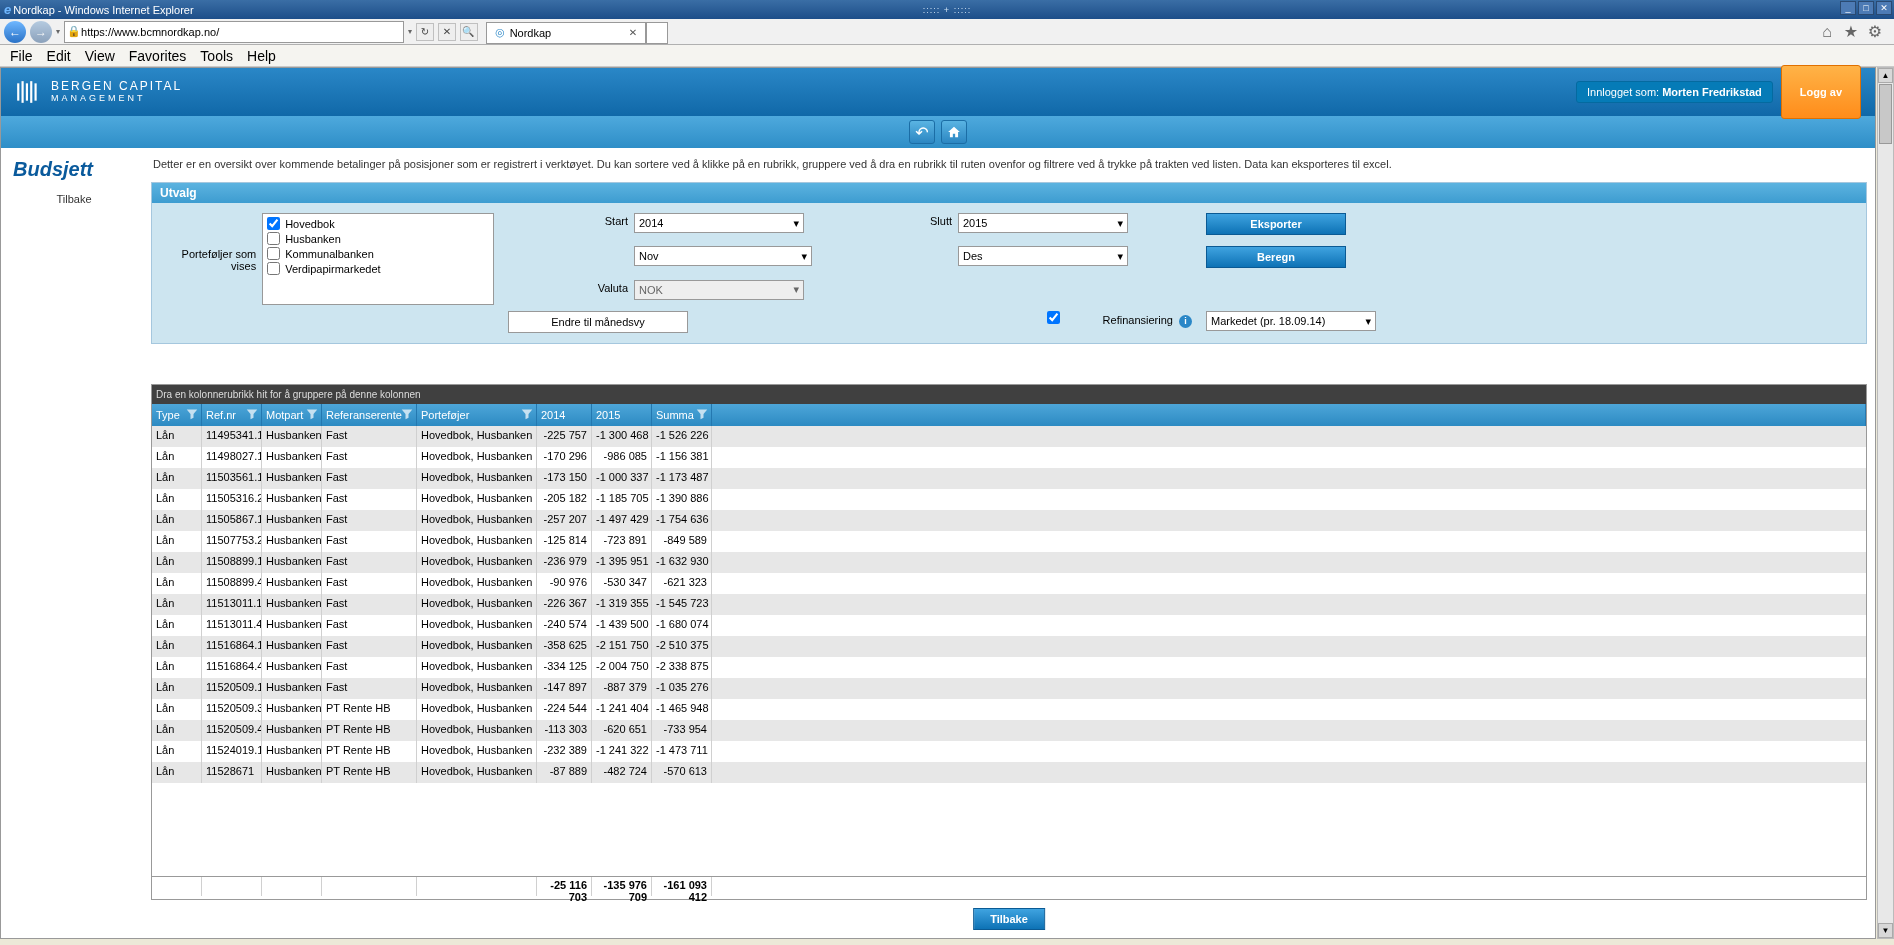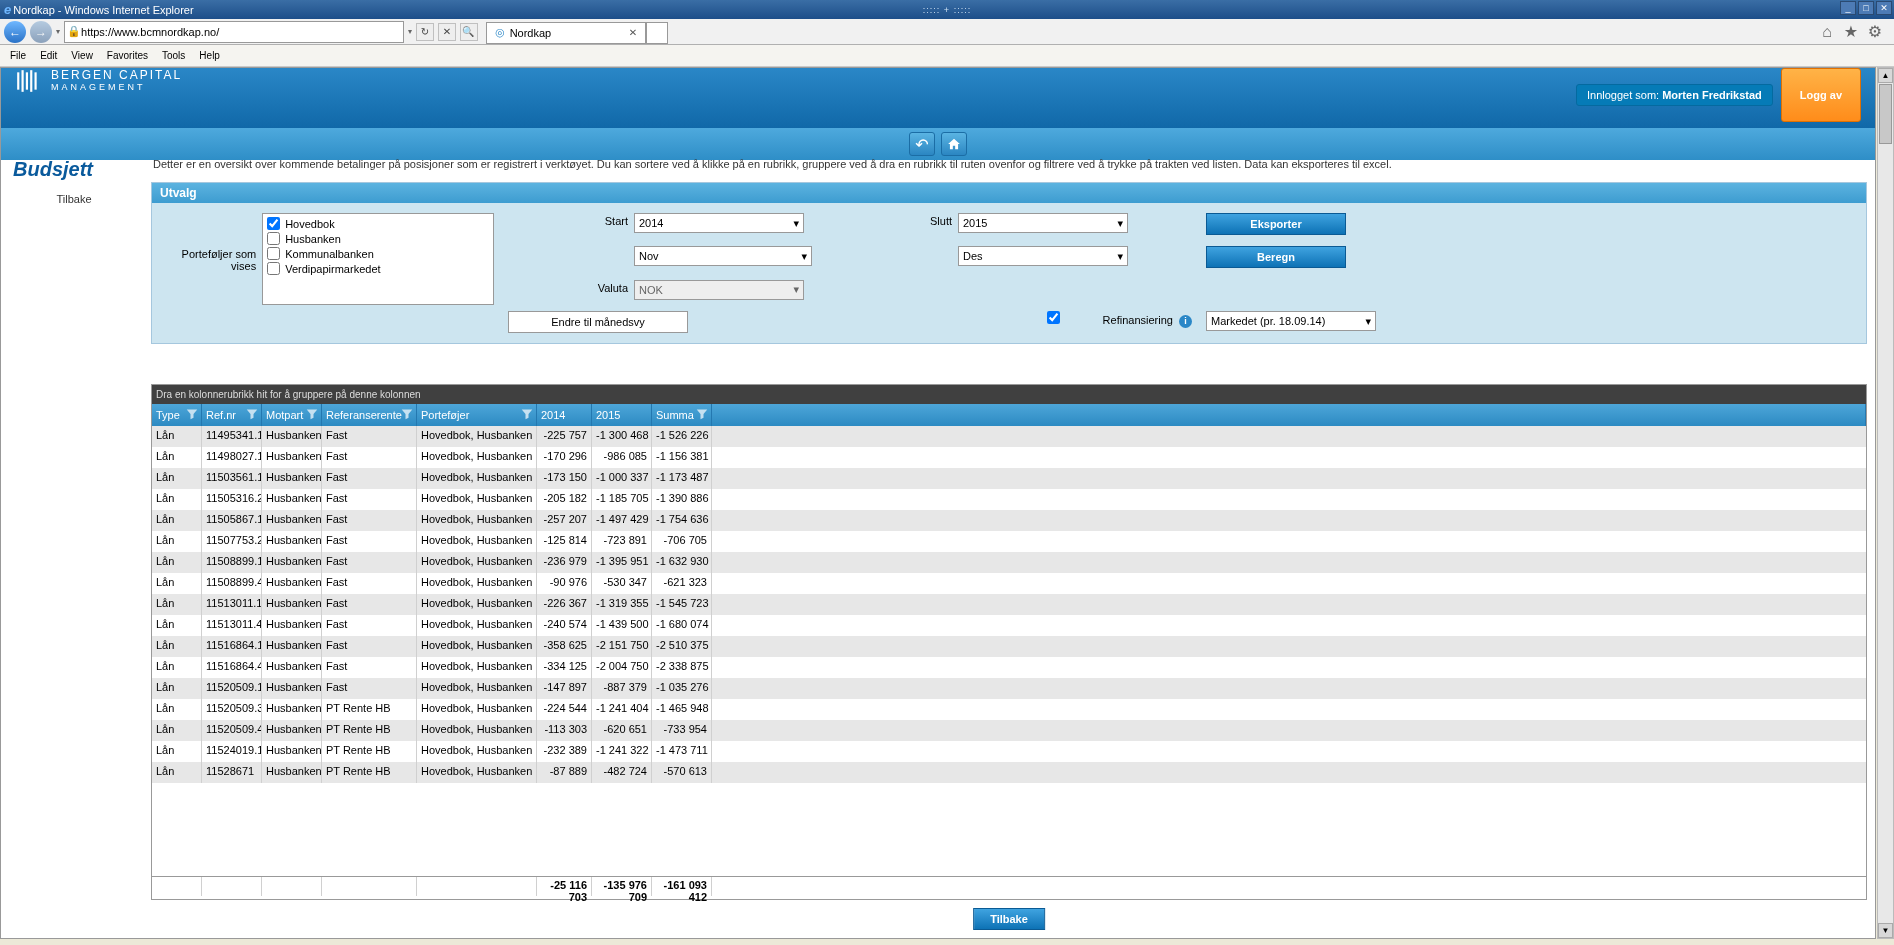--- a/index.html
+++ b/index.html
@@ -16,24 +16,24 @@
   .urlbox{flex:0 0 340px;height:22px;background:#fff;border:1px solid #999;display:flex;align-items:center;padding:0 2px;font-size:11px;}
   .urlbox .lock{width:14px;text-align:center;}
   .urlbox input{border:none;flex:1;font-size:11px;outline:none;}
   .small-icon{width:18px;height:18px;border:1px solid #c0c0c0;background:#eee;display:flex;align-items:center;justify-content:center;font-size:10px;color:#444;cursor:pointer;}
   .tabstrip{flex:1;display:flex;margin-left:4px;height:24px;align-items:flex-end;}
   .tab{height:22px;border:1px solid #999;background:#fff;display:flex;align-items:center;padding:0 8px;font-size:11px;gap:5px;min-width:160px;}
   .tab .tabclose{font-size:10px;color:#555;cursor:pointer;margin-left:auto;}
   .tab.empty{min-width:22px;width:22px;}
   .right-icons{display:flex;gap:6px;margin-left:auto;padding-right:6px;}
   .right-icons span{width:18px;height:18px;display:flex;align-items:center;justify-content:center;color:#666;cursor:pointer;}
-  .menubar{height:22px;background:#f5f4f0;border-bottom:1px solid #c9c9c9;display:flex;align-items:center;font-size:10px;padding:0 4px;gap:2px;}
+  .menubar{height:22px;background:#f5f4f0;border-bottom:1px solid #c9c9c9;display:flex;align-items:center;font-size:14px;padding:0 4px;gap:2px;}
   .menubar span{padding:2px 6px;cursor:default;}
   .app{position:absolute;top:67px;left:0;right:18px;bottom:6px;background:#fff;border:1px solid #999;}
-  .apphdr{height:60px;background:linear-gradient(to bottom,#2a87c7 0,#1068a8 100%);display:flex;align-items:flex-start;padding:0 14px;}
+  .apphdr{height:48px;background:linear-gradient(to bottom,#2a87c7 0,#1068a8 100%);display:flex;align-items:center;padding:0 14px;}
   .brand{display:flex;align-items:center;gap:10px;color:#fff;}
   .brand-logo{width:26px;height:26px;}
   .brand-txt{font-size:12px;letter-spacing:2px;line-height:1.1;}
   .brand-txt .l2{font-size:9px;letter-spacing:3px;}
   .apphdr .right{margin-left:auto;display:flex;align-items:center;gap:8px;}
   .loggedin{background:#057bb7;border:1px solid #046aa0;color:#fff;font-size:11px;padding:4px 10px;border-radius:3px;margin-left:43px;}
   .logoff{background:linear-gradient(to bottom,#ffb347,#ff8c1a);border:1px solid #e07000;color:#fff;font-weight:bold;font-size:11px;padding:20px 18px;border-radius:3px;cursor:pointer;}
   .appsub{height:32px;background:linear-gradient(to bottom,#4ea9dd,#2e8ec7);display:flex;align-items:center;justify-content:center;gap:6px;}
   .appsub .btn{width:26px;height:24px;background:linear-gradient(to bottom,#5ab4e3,#2b86c2);border:1px solid #1b6da5;border-radius:3px;display:flex;align-items:center;justify-content:center;color:#fff;cursor:pointer;}
   .content{position:absolute;top:76px;left:0;right:0;bottom:0;padding:8px;}
@@ -363,21 +363,21 @@
               <div style="flex: 1 1 0%; border-right: none;"></div>
             </div>
             <div class="trow">
               <div class="c-type">Lån</div>
               <div class="c-ref">11507753.20</div>
               <div class="c-mot">Husbanken</div>
               <div class="c-refr">Fast</div>
               <div class="c-port">Hovedbok, Husbanken</div>
               <div class="c-2014 numcell">-125 814</div>
               <div class="c-2015 numcell">-723 891</div>
-              <div class="c-sum numcell">-706 705</div>
+              <div class="c-sum numcell">-849 589</div>
               <div style="flex: 1 1 0%; border-right: none;"></div>
             </div>
             <div class="trow">
               <div class="c-type">Lån</div>
               <div class="c-ref">11508899.10</div>
               <div class="c-mot">Husbanken</div>
               <div class="c-refr">Fast</div>
               <div class="c-port">Hovedbok, Husbanken</div>
               <div class="c-2014 numcell">-236 979</div>
               <div class="c-2015 numcell">-1 395 951</div>

